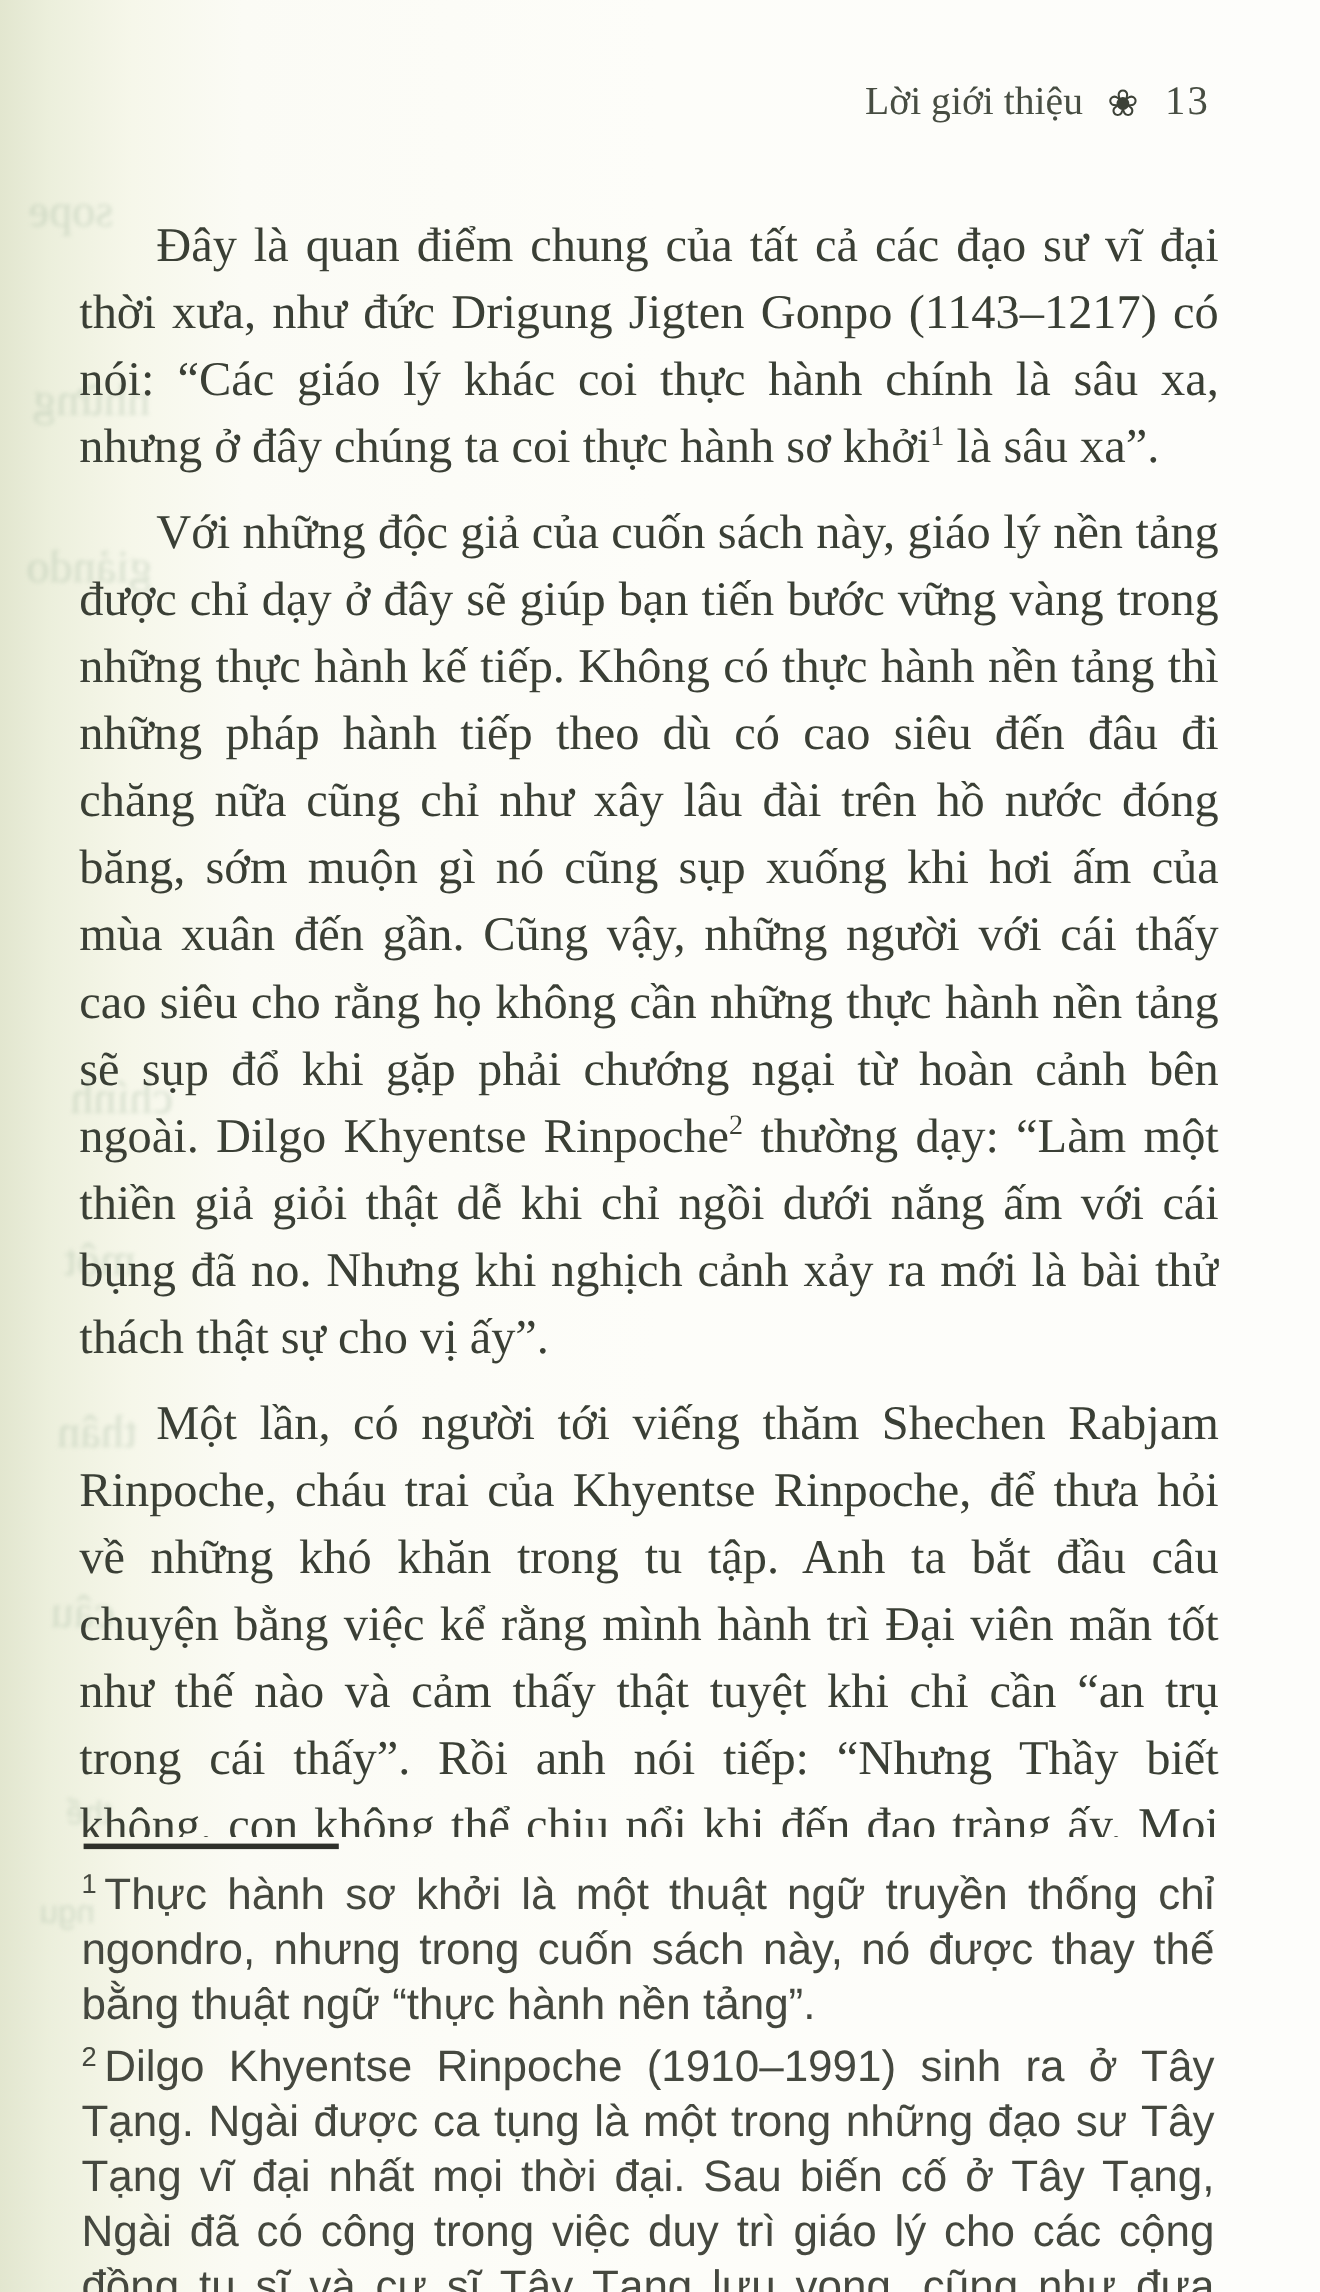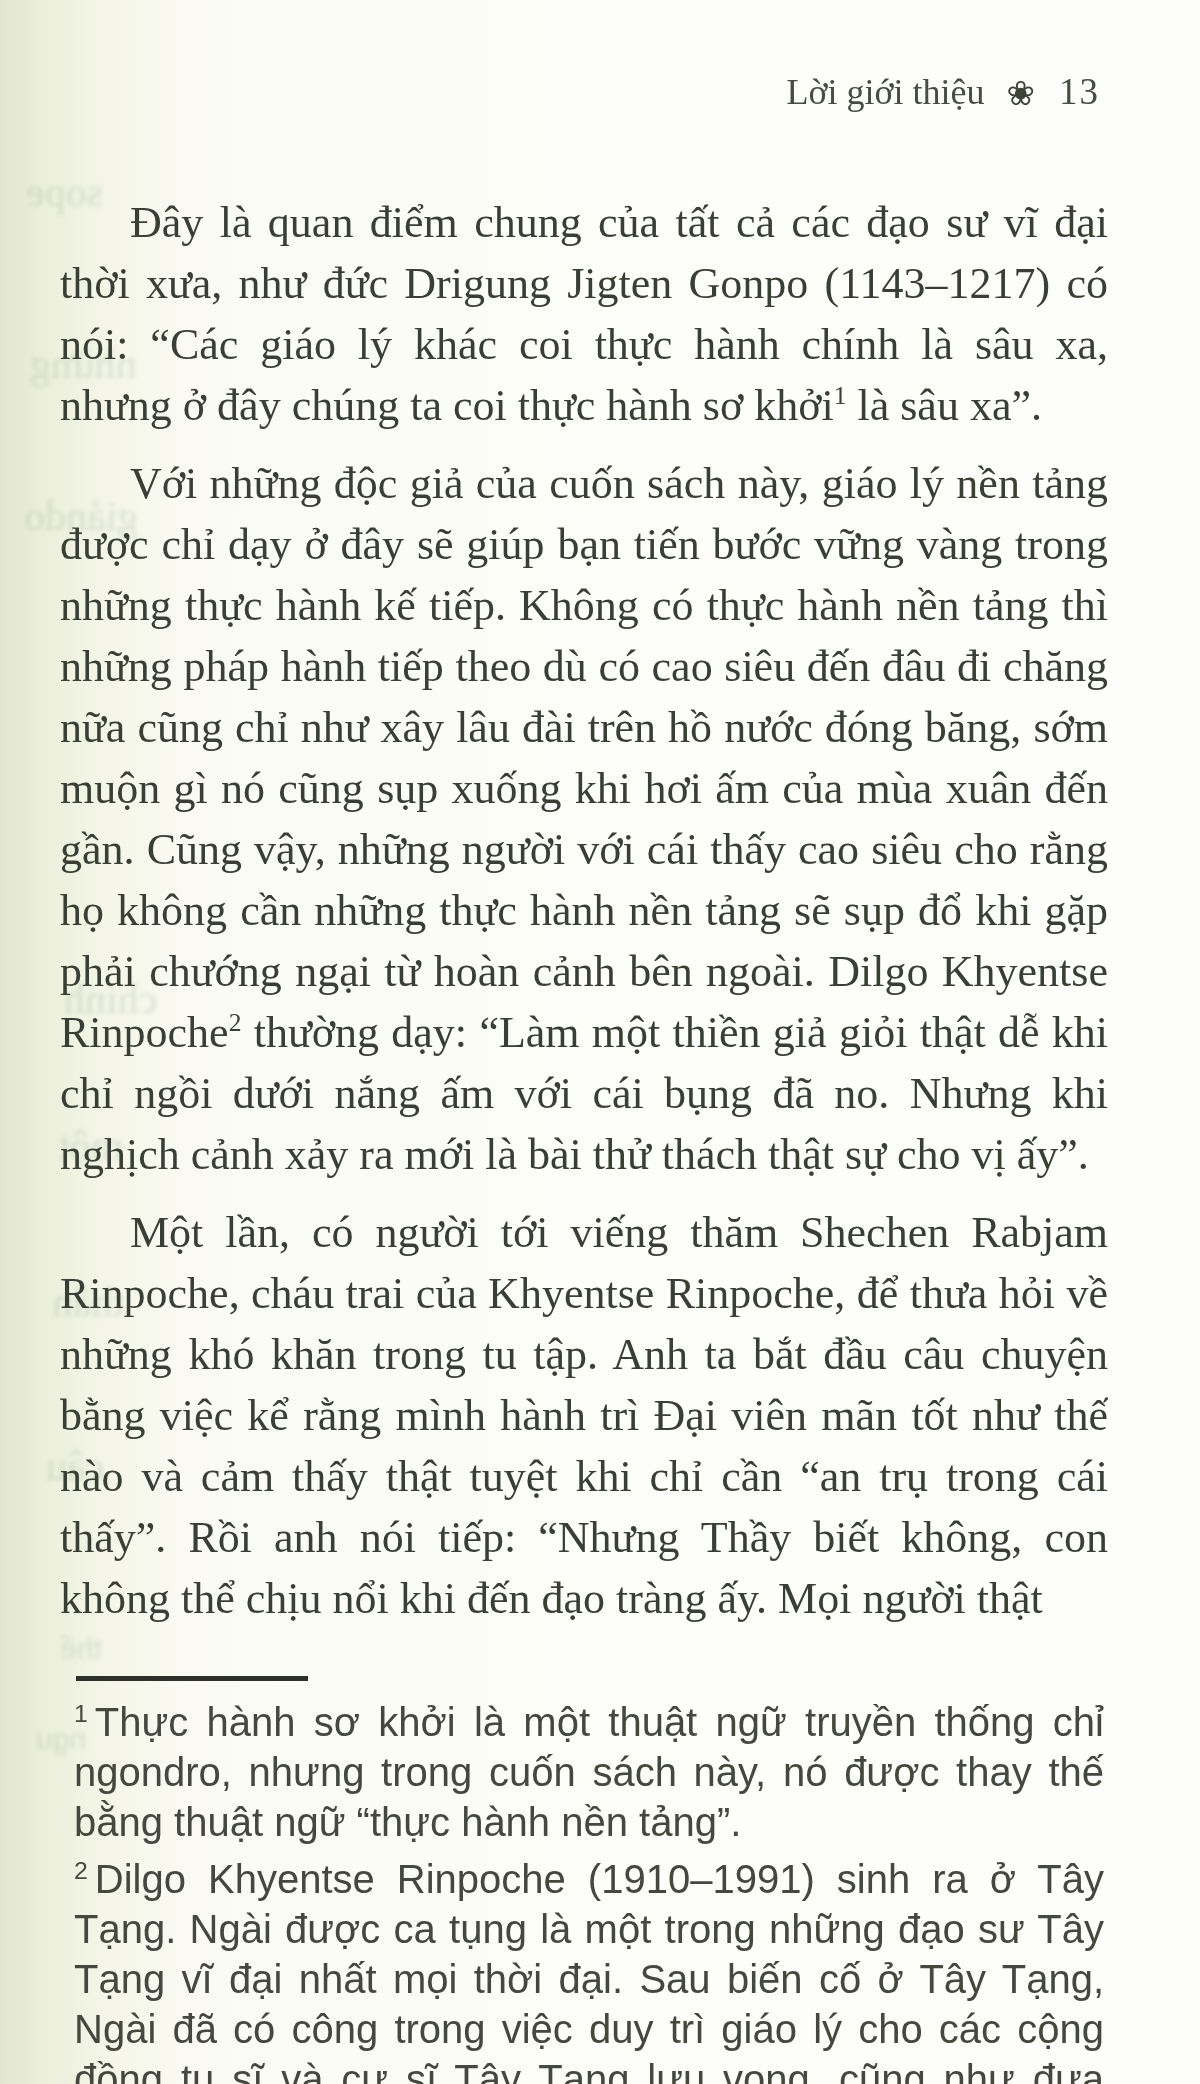--- a/index.html
+++ b/index.html
@@ -22,21 +22,21 @@
   .running-head .orn{
     display:inline-block;
     font-size:34px;
     margin:0 24px 0 22px;
     color:#3d4238;
     transform:translateY(1px);
   }
   .running-head .pg{font-size:37px;letter-spacing:2px;}
   
   .body-text{
-    position:absolute;top:192px;left:60px;right:92px;
+    position:absolute;top:192px;left:72px;right:92px;
     height:1478px;overflow:hidden;
     font-size:44px;line-height:61px;
     text-align:justify;
   }
   .para{margin:0 0 17px 0;text-indent:70px;}
   .para sup{font-size:58%;line-height:0;vertical-align:super;}
   
   .footnotes{
     position:absolute;top:1676px;left:74px;right:96px;
     font-family:"Liberation Sans", sans-serif;

